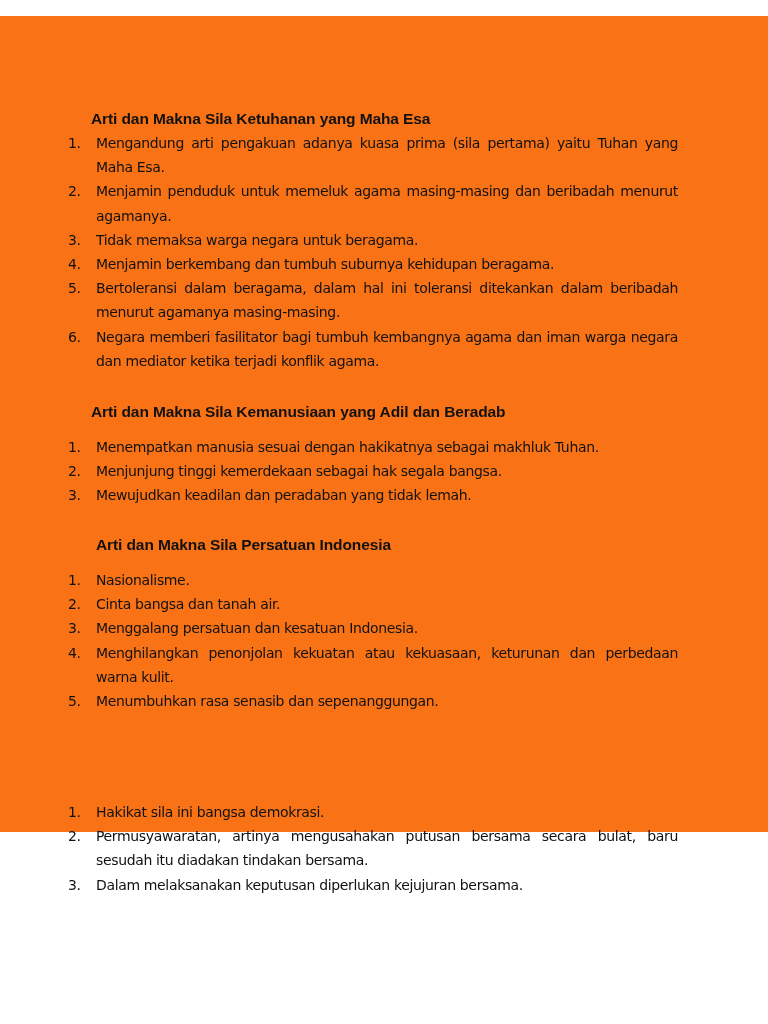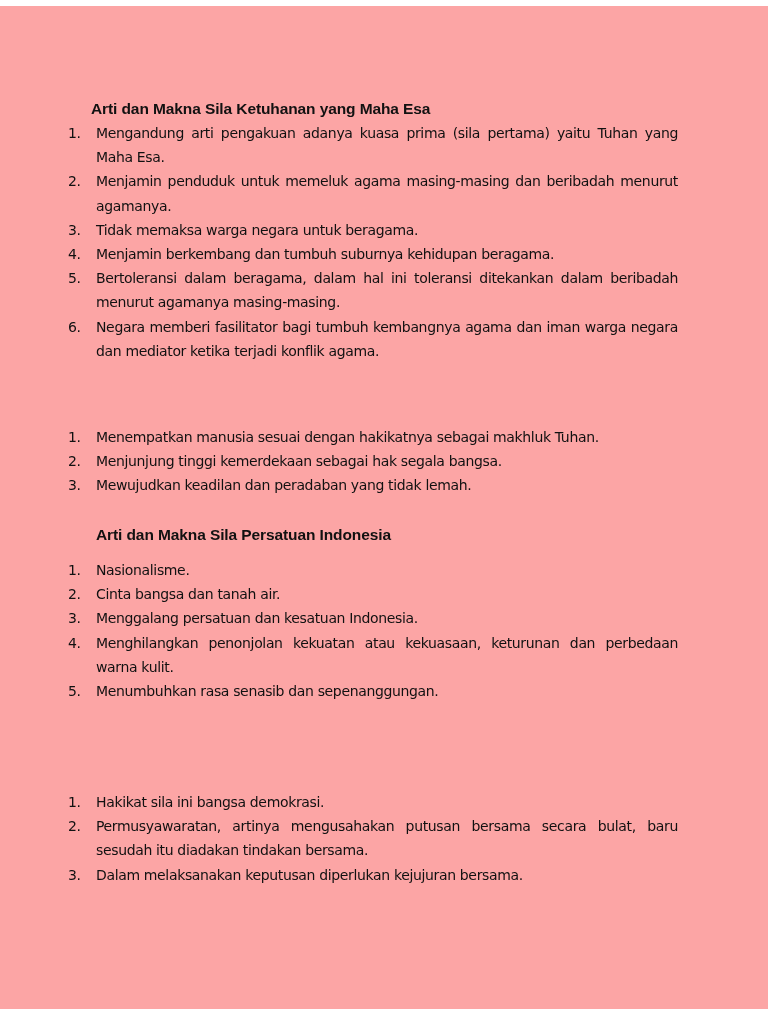--- a/index.html
+++ b/index.html
@@ -10,24 +10,24 @@
     body {
       width: 768px;
       height: 1024px;
       position: relative;
       overflow: hidden;
       color: #111111;
     }
     .page {
       position: absolute;
       left: 0;
-      top: 6px;
+      top: 16px;
       width: 768px;
-      height: 1003px;
-      background: #fca5a5;
+      height: 816px;
+      background: #f97316;
     }
     .heading {
       position: absolute;
       left: 91px;
       width: 587px;
       font-family: "Liberation Sans", sans-serif;
       font-weight: bold;
       font-size: 15.5px;
       line-height: 24px;
       color: #111;
@@ -94,20 +94,21 @@
     <li class="item">
       <span class="num">5.</span>
       <span class="txt">Bertoleransi dalam beragama, dalam hal ini toleransi ditekankan dalam beribadah menurut agamanya masing-masing.</span>
     </li>
     <li class="item">
       <span class="num">6.</span>
       <span class="txt">Negara memberi fasilitator bagi tumbuh kembangnya agama dan iman warga negara dan mediator ketika terjadi konflik agama.</span>
     </li>
   </ol>
 
+  <div class="heading" style="top:384px;">Arti dan Makna Sila Kemanusiaan yang Adil dan Beradab</div>
   <ol class="list" style="top:419px;">
     <li class="item">
       <span class="num">1.</span>
       <span class="txt">Menempatkan manusia sesuai dengan hakikatnya sebagai makhluk Tuhan.</span>
     </li>
     <li class="item">
       <span class="num">2.</span>
       <span class="txt">Menjunjung tinggi kemerdekaan sebagai hak segala bangsa.</span>
     </li>
     <li class="item">

